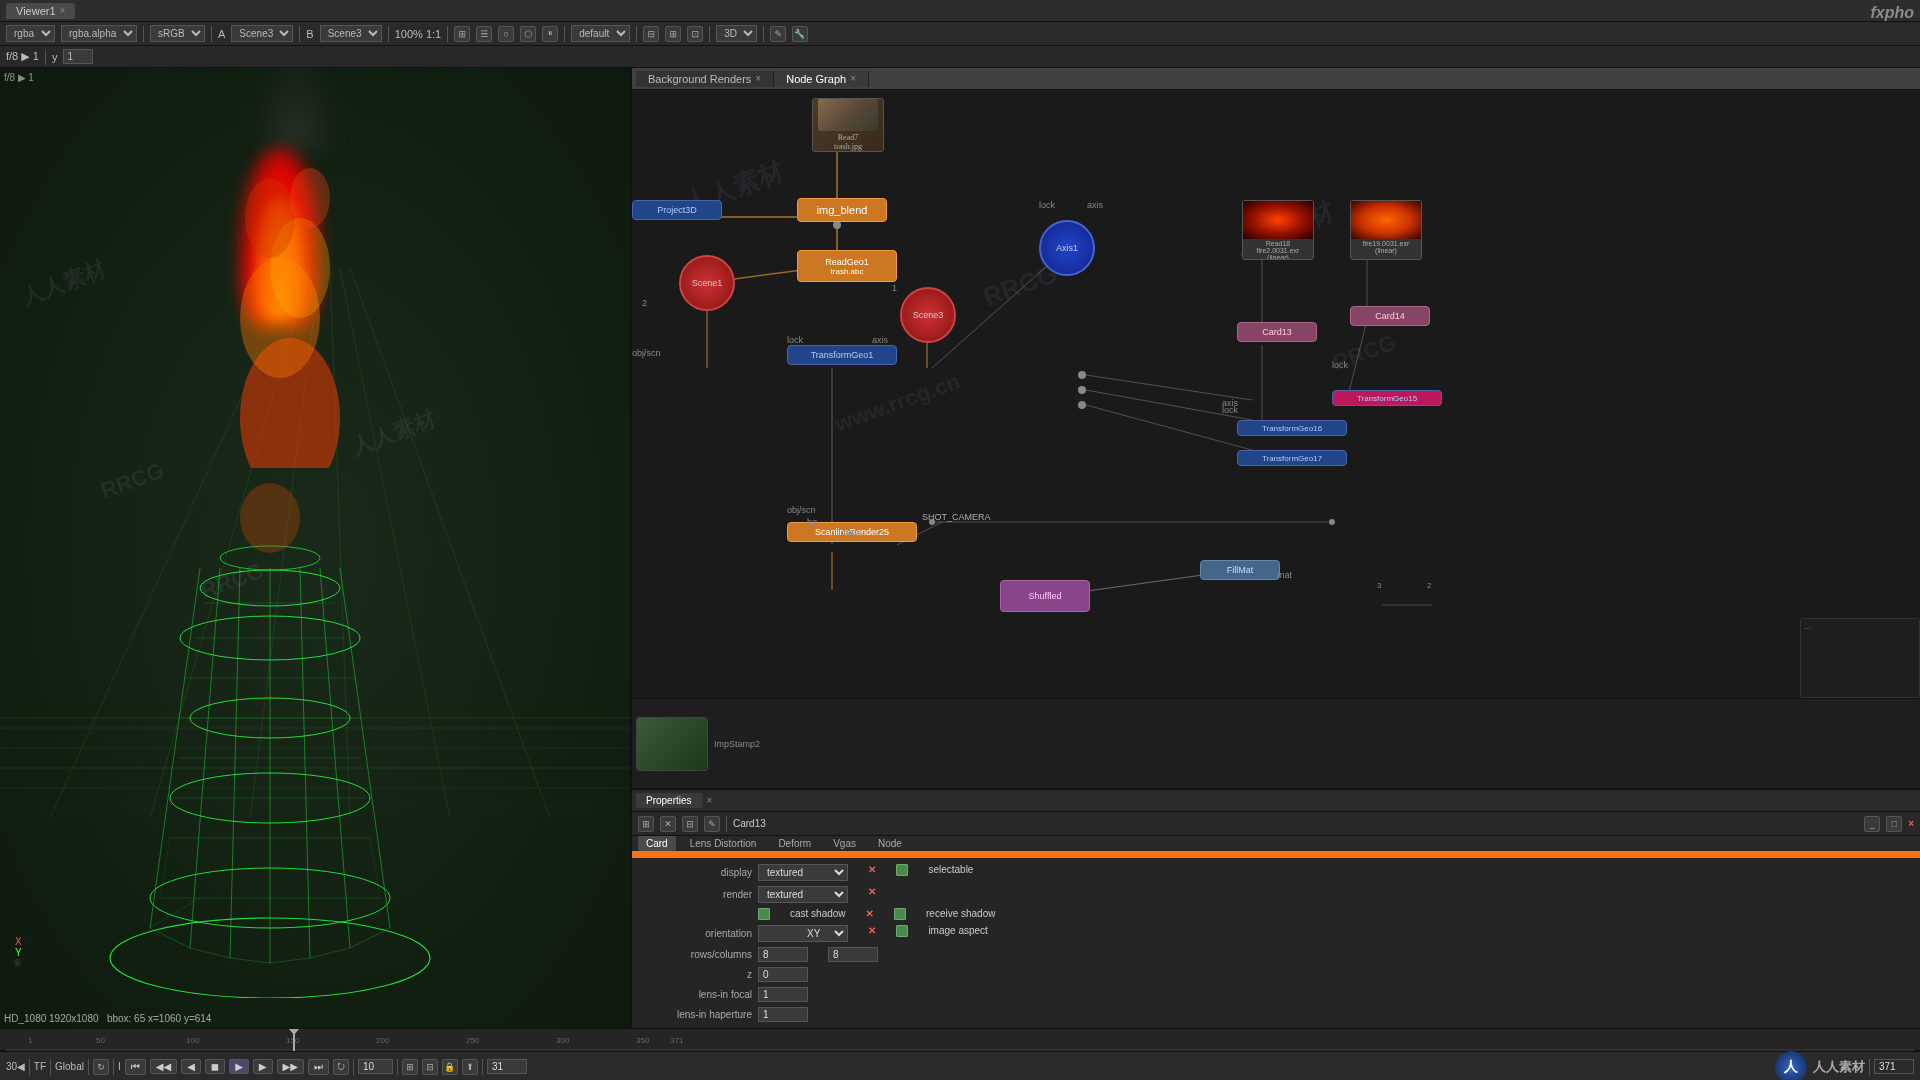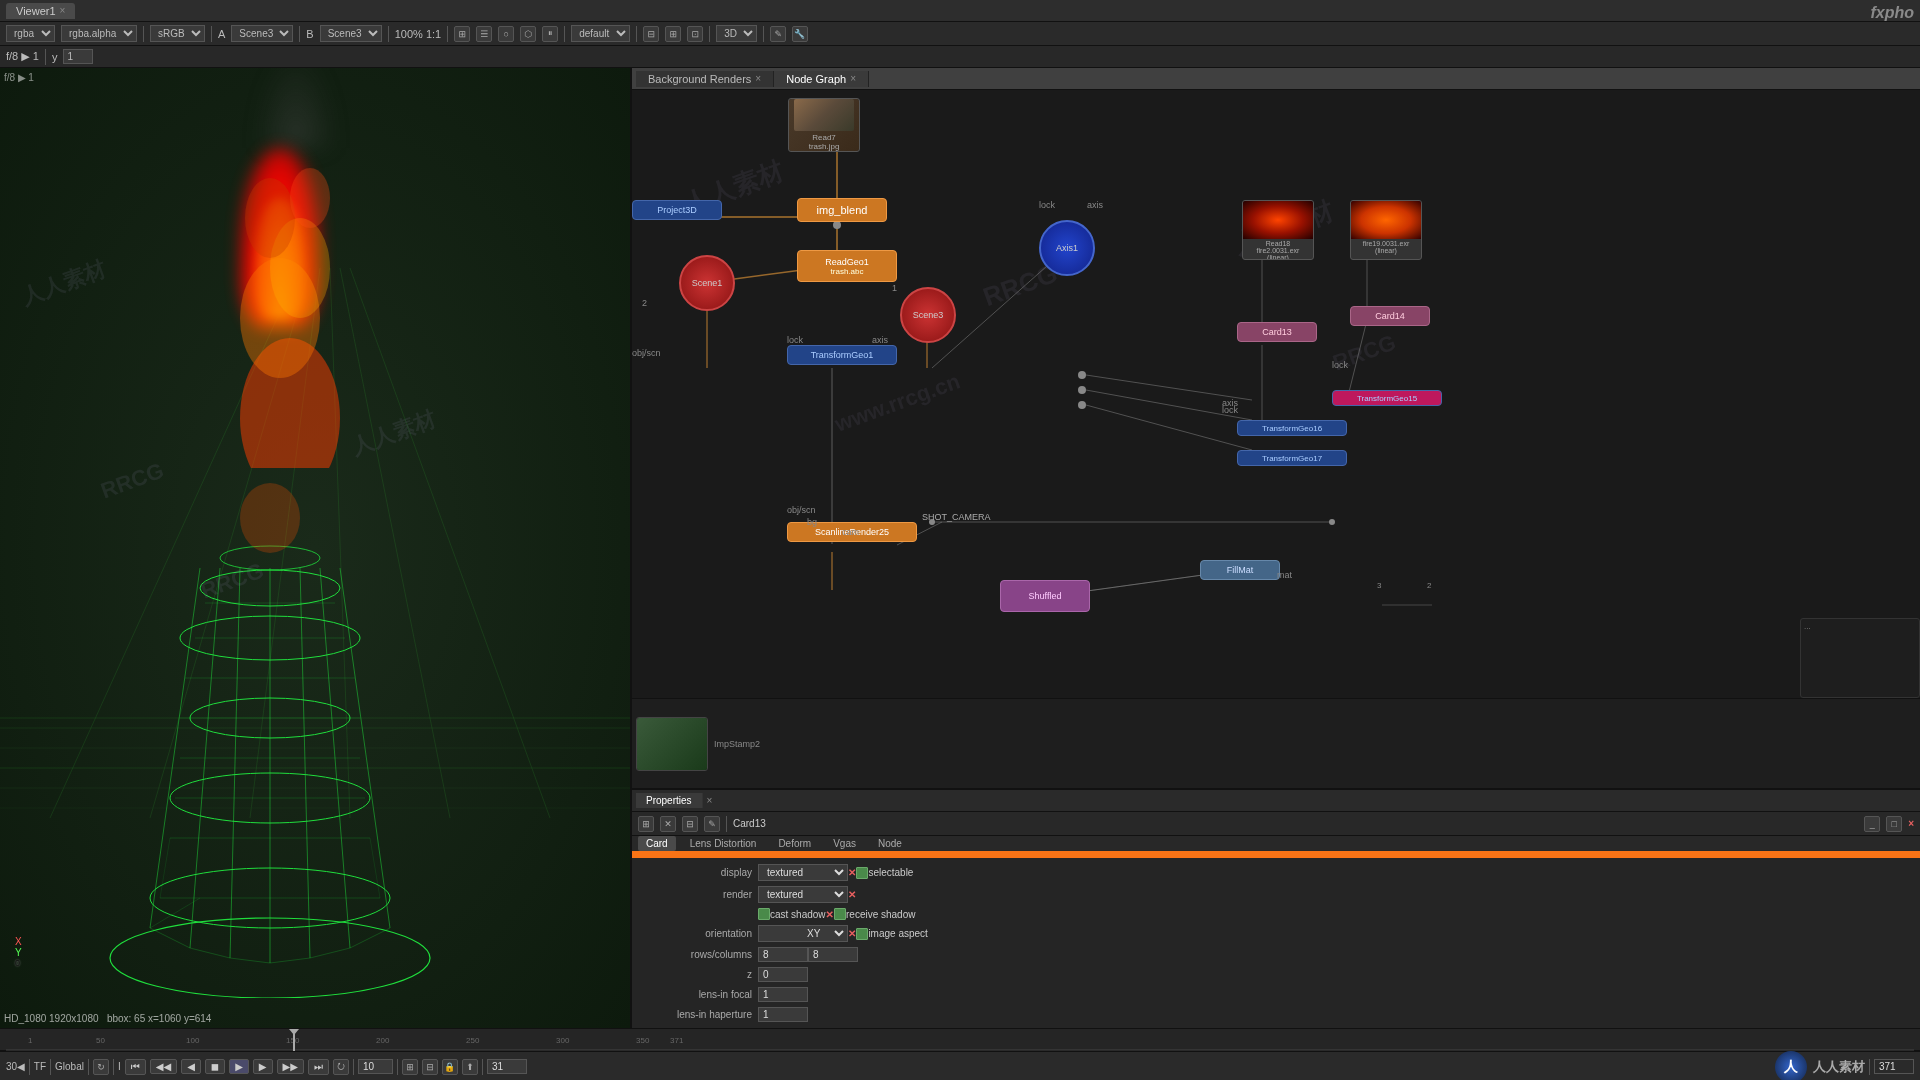--- a/index.html
+++ b/index.html
@@ -315,22 +315,22 @@
     }
     .prop-label {
       width: 110px;
       text-align: right;
       font-size: 10px;
       color: #aaa;
       flex-shrink: 0;
     }
     .prop-value {
       display: flex;
-      align-items: center;
-      gap: 0;
+      align-items: flex-start;
+      gap: 20px;
     }
     .prop-select {
       background: #3a3a3a;
       border: 1px solid #555;
       color: #ddd;
       font-size: 10px;
       padding: 1px 4px;
       min-width: 90px;
       cursor: pointer;
     }
@@ -675,21 +675,21 @@
         <circle cx="300" cy="432" r="3" fill="#888"></circle>
         <circle cx="700" cy="432" r="3" fill="#888"></circle>
 
         <line x1="390" y1="510" x2="578" y2="484" stroke="#888" stroke-width="1" opacity="0.4"></line>
 
         <line x1="750" y1="515" x2="800" y2="515" stroke="#888" stroke-width="1" opacity="0.4"></line>
         <text x="745" y="498" fill="#888" font-size="8">3</text>
         <text x="795" y="498" fill="#888" font-size="8">2</text>
       </svg>
 
-      <div class="node-thumb" style="left:156px;top:8px;">
+      <div class="node-thumb" style="left:180px;top:8px;font-family:Liberation Serif, serif;">
         <div style="width:100%;height:100%;background:linear-gradient(135deg,#4a3a2a,#3a2a1a);border-radius:3px;display:flex;flex-direction:column;align-items:center;justify-content:center;">
           <div style="width:60px;height:36px;background:linear-gradient(135deg,#8a6a4a,#5a4a3a,#3a3a2a);border-radius:2px;margin-bottom:2px;"></div>
           <div style="font-size:8px;color:#aaa;text-align:center;">Read7<br>trash.jpg</div>
         </div>
       </div>
 
       <div class="node-rect" style="left:0px;top:110px;background:#224488;border:1px solid #4466aa;color:#aaccff;font-size:9px;width:90px;height:20px;">
         <span>Project3D</span>
       </div>
 

